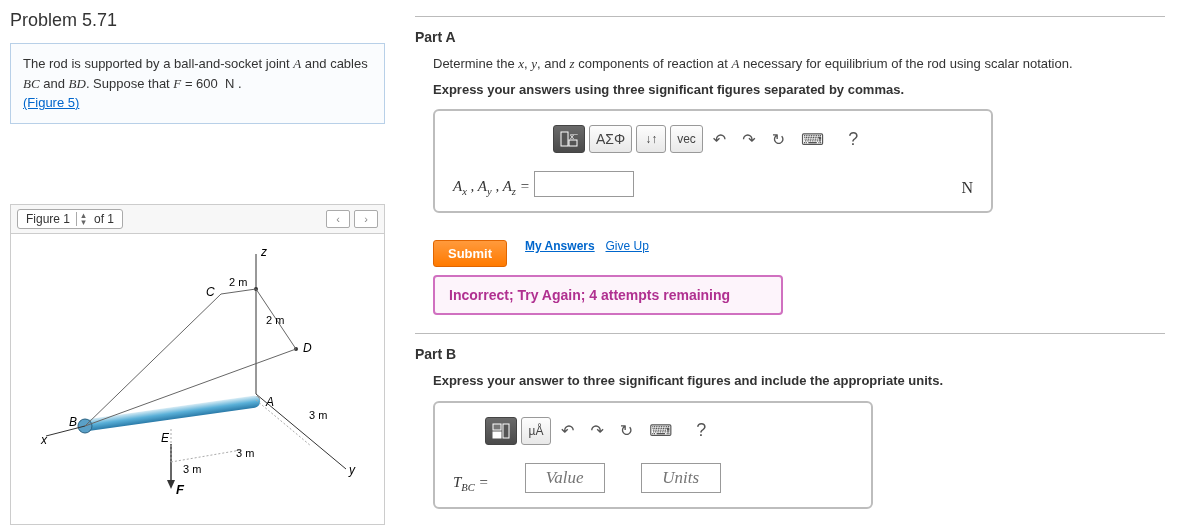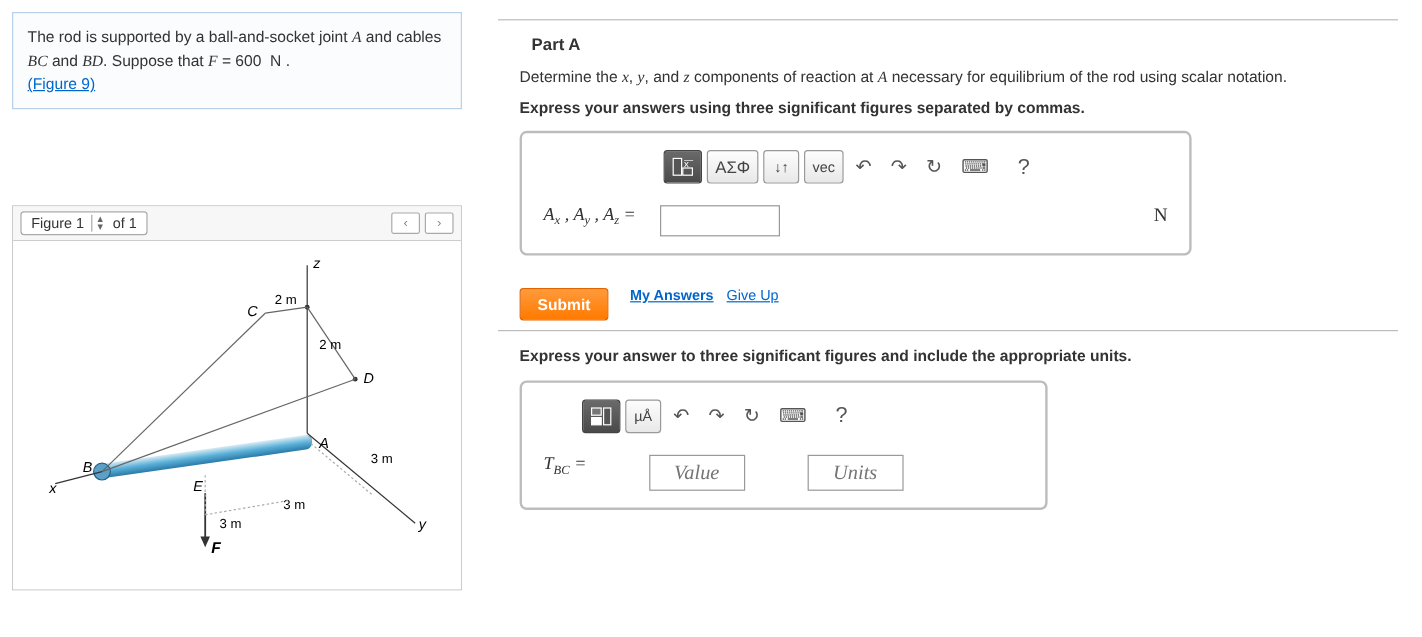--- a/index.html
+++ b/index.html
@@ -11,51 +11,52 @@
   .prompt-box { border: 1px solid #b8d0e8; background: #fafcfe; padding: 10px 12px; font-size: 13px; line-height: 1.5; }
   .prompt-box a { color: #0066cc; text-decoration: underline; }
   .figure-box { border: 1px solid #ccc; margin-top: 80px; }
   .figure-header { display: flex; align-items: center; justify-content: space-between; padding: 4px 6px; border-bottom: 1px solid #ccc; background: #f7f7f7; }
   .figure-tab { border: 1px solid #aaa; border-radius: 3px; padding: 2px 8px; font-size: 12px; background: #fff; display:inline-flex; align-items:flex-start; }
   .stepper { display:inline-block; width:14px; height:14px; border-left:1px solid #aaa; margin-left:6px; font-size:9px; text-align:center; line-height:7px; color:#666;}
   .figure-nav { display: flex; gap: 4px; }
   .nav-btn { width: 24px; height: 18px; border: 1px solid #aaa; border-radius: 2px; background: #fff; font-size: 11px; display:flex; align-items:center; justify-content:center; color:#888;}
   .figure-body { height: 290px; position: relative; background: #fff; }
   .part-label { font-weight: bold; font-size: 14px; margin: 8px 0 10px 0; border-top: 1px solid #bbb; padding-top: 10px;}
-  .part-label.first { border-top: none; padding-top: 0; margin-top: 0; margin-left: 28px;}
+  .part-label.first { border-top: none; padding-top: 0; margin-top: 0;}
   .part-text { margin-left: 18px; margin-bottom: 8px; font-size: 13px; line-height: 1.4; }
   .bold { font-weight: bold; }
   .answer-box { border: 2px solid #bdbdbd; border-radius: 6px; margin: 10px 0 10px 18px; padding: 14px 18px; width: 560px; }
   .toolbar { display: flex; gap: 4px; align-items: center; margin-bottom: 18px; margin-left: 100px;}
   .toolbar.b { margin-left: 32px; }
   .tool-btn { height: 28px; min-width: 30px; border: 1px solid #999; border-radius: 3px; background: linear-gradient(#fdfdfd,#e8e8e8); display:flex; align-items:center; justify-content:center; font-size: 12px; padding: 0 6px; color:#444;}
   .tool-btn.tpl { background: linear-gradient(#6a6a6a,#4a4a4a); color:#fff; border-color:#444;}
   .tool-btn.greek { font-size: 14px; }
   .tool-btn.plain { border:none; background:none; font-size:16px; color:#555; min-width:22px;}
-  .answer-row { display: flex; align-items: flex-start; gap: 20px; }
+  .answer-row { display: flex; align-items: flex-end; gap: 4px; }
   .answer-label { font-style: italic; font-family: 'Times New Roman', serif; font-size: 15px; }
   .answer-input { width: 100px; height: 26px; border: 1px solid #999; padding: 2px 4px; }
   .unit-label { margin-left: auto; font-family: 'Times New Roman', serif; font-size: 16px; }
   .submit-row { display: flex; align-items: center; gap: 18px; margin: 10px 0 8px 18px; }
   .submit-btn { background: linear-gradient(#ff9a3c,#ff7a00); color: #fff; border: 1px solid #e06500; border-radius: 3px; padding: 5px 14px; font-weight: bold; font-size: 13px; cursor:pointer;margin-top:17px;}
   .link { color: #0066cc; text-decoration: underline; font-size: 12px; cursor:pointer;}
   .feedback-box { border: 2px solid #d070c0; background: #fdf4fb; border-radius: 4px; padding: 10px 14px; margin: 6px 0 18px 18px; width: 350px; color: #b03090; font-weight: bold; font-size: 14px;}
   .val-input { width: 80px; height: 30px; border: 1px solid #999; font-family:'Times New Roman',serif; font-style: italic; font-size: 17px; color:#888; text-align:center;margin-left:32px;}
   .ital { font-style: italic; font-family: 'Times New Roman', serif;}
   hr.divider { border:none; border-top:1px solid #bbb; margin: 6px 0 12px 0;}
   sub { font-size: 0.7em; }
 </style>
 </head>
 <body>
 
 <div class="container">
   <div class="left-col">
+    <div class="problem-title">Problem 5.71</div>
     <div class="prompt-box">
       <span>The rod is supported by a ball-and-socket joint <span class="ital">A</span> and cables <span class="ital">BC</span> and <span class="ital">BD</span>. Suppose that <span class="ital">F</span> = 600&nbsp;&nbsp;N .</span><br>
-      <a href="#">(Figure 9)</a>
+      <a href="#">(Figure 5)</a>
     </div>
 
     <div class="figure-box">
       <div class="figure-header">
         <span class="figure-tab">
           <span>Figure 1</span>
           <span class="stepper">▴<br>▾</span>
           <span style="margin-left:4px">of 1</span>
         </span>
         <div class="figure-nav">
@@ -152,22 +153,24 @@
     </div>
 
     <div class="submit-row">
       <button class="submit-btn">Submit</button>
       <span>
         <span class="link bold">My Answers</span>&nbsp;&nbsp;
         <span class="link">Give Up</span>
       </span>
     </div>
 
+    <div class="feedback-box">Incorrect; Try Again; 4 attempts remaining</div>
 
     <hr class="divider">
+    <div class="part-label" style="border:none; padding-top:0;">Part B</div>
     <div class="part-text bold">Express your answer to three significant figures and include the appropriate units.</div>
 
     <div class="answer-box" style="width:440px;">
       <div class="toolbar b">
         <div class="tool-btn tpl">
           <svg width="18" height="16">
               <rect x="1" y="1" width="8" height="6" fill="#777" stroke="#fff"></rect>
               <rect x="1" y="9" width="8" height="6" fill="#fff" stroke="#fff"></rect>
               <rect x="11" y="1" width="6" height="14" fill="#555" stroke="#fff"></rect>
             </svg>

